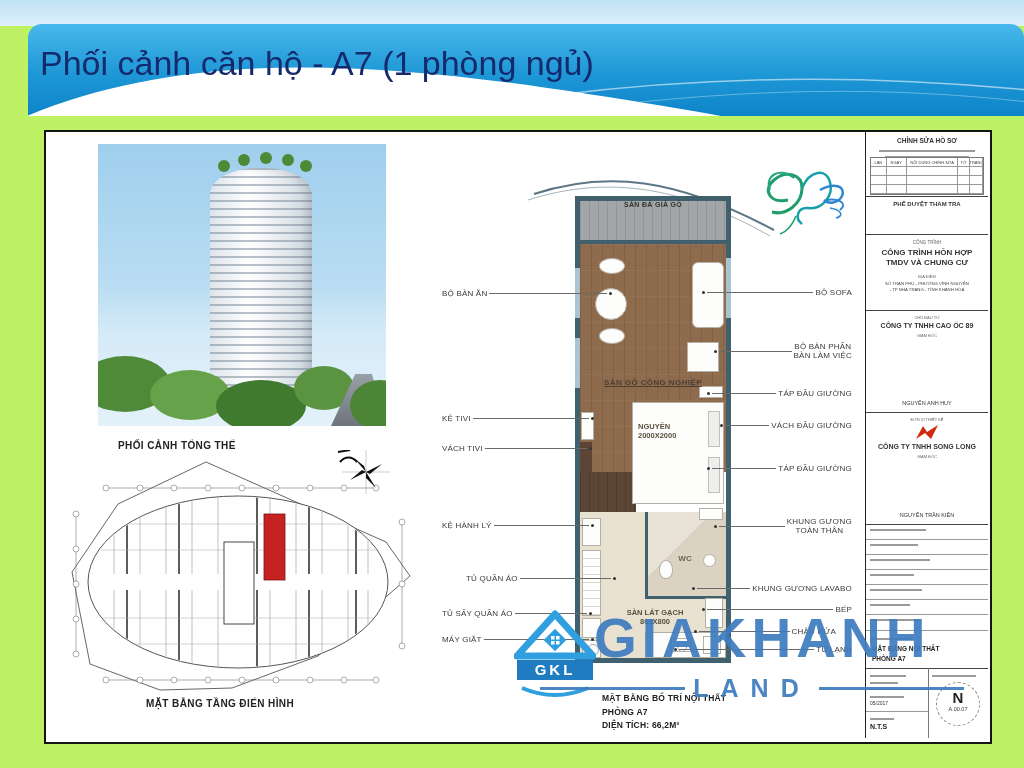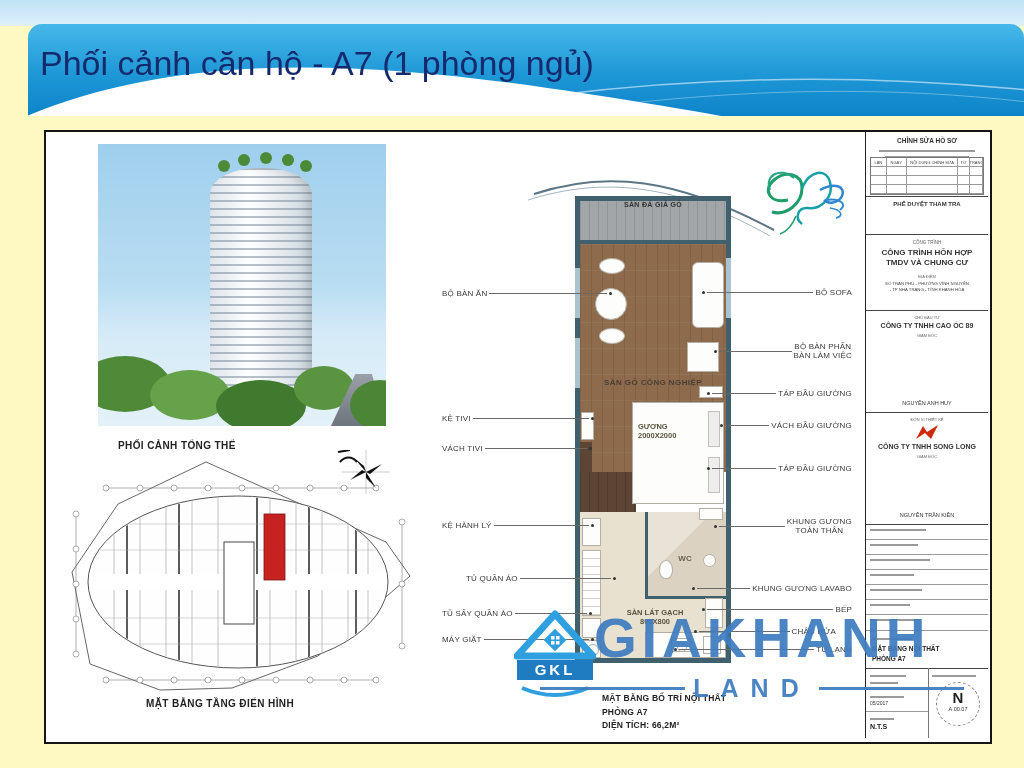--- a/index.html
+++ b/index.html
@@ -1,16 +1,16 @@
 <!DOCTYPE html>
 <html><head>
 <meta charset="utf-8">
 <style>
   html,body{margin:0;padding:0;background:#e8e8e8;}
-  .slide{position:relative;width:1024px;height:768px;background:#fef9c3;overflow:hidden;
+  .slide{position:relative;width:1024px;height:768px;background:#bef264;overflow:hidden;
          font-family:"Liberation Sans",sans-serif;}
   .abs{position:absolute;}
 
   
   .top-strip{position:absolute;left:0;top:0;width:1024px;height:26px;
              background:linear-gradient(180deg,#bfe2f6,#dff0fa);}
   .banner{position:absolute;left:28px;top:24px;width:996px;height:92px;
           border-radius:14px 14px 0 0;overflow:hidden;
           background:linear-gradient(180deg,#47b8ea 0%,#1e97d6 55%,#0d84c9 100%);}
   .banner svg{position:absolute;left:0;top:0;}
@@ -273,22 +273,22 @@
       <div class="fw" style="left:84px;top:372px;width:14px;height:19px;border-radius:50% 50% 45% 45%;"></div>
       <div class="fw" style="left:128px;top:366px;width:13px;height:13px;border-radius:50%;"></div>
 
       <div class="fw" style="left:70px;top:444px;width:81px;height:26px;border:1px solid #b5b0a6;"></div>
       <div class="fw" style="left:130px;top:410px;width:18px;height:30px;"></div>
       <div class="fw" style="left:96px;top:450px;width:20px;height:14px;">
         <div style="position:absolute;left:5px;top:3px;width:8px;height:8px;border:1px solid #aaa;border-radius:50%;"></div>
       </div>
       <div class="fw" style="left:128px;top:448px;width:18px;height:18px;"></div>
 
-      <div class="plan-lbl" style="left:0;right:0;top:190px;text-align:center;font-size:8px;letter-spacing:.4px;">SÀN GỖ CÔNG NGHIỆP</div>
-      <div class="plan-lbl prelines" style="left:63px;top:234px;font-size:7.5px;color:#57513f;">GƯƠNG
+      <div class="plan-lbl" style="left:0;right:0;top:190px;text-align:center;font-size:8px;letter-spacing:.4px;text-decoration:underline;">SÀN GỖ CÔNG NGHIỆP</div>
+      <div class="plan-lbl prelines" style="left:63px;top:234px;font-size:7.5px;color:#57513f;">NGUYỄN
 2000X2000</div>
       <div class="plan-lbl" style="left:70px;top:366px;width:80px;text-align:center;font-size:8px;color:#6b6354;">WC</div>
       <div class="plan-lbl prelines" style="left:28px;top:420px;width:104px;text-align:center;font-size:7.5px;color:#57513f;">SÀN LÁT GẠCH
 800X800</div>
     </div>
 
     <div class="cl" style="left:396px;top:157px;width:170px;">
       <span class="lbl">BỘ BÀN ĂN</span>
         <span class="ln"></span>
         <span class="dot"></span>

